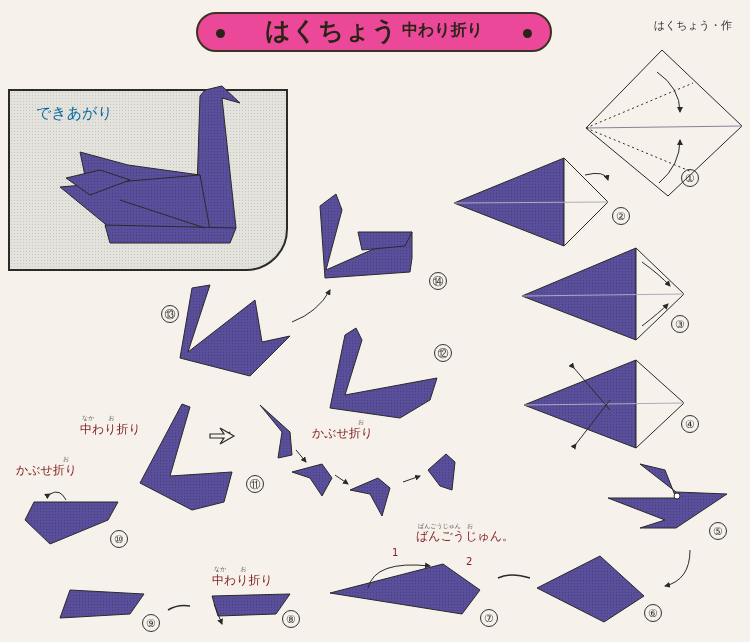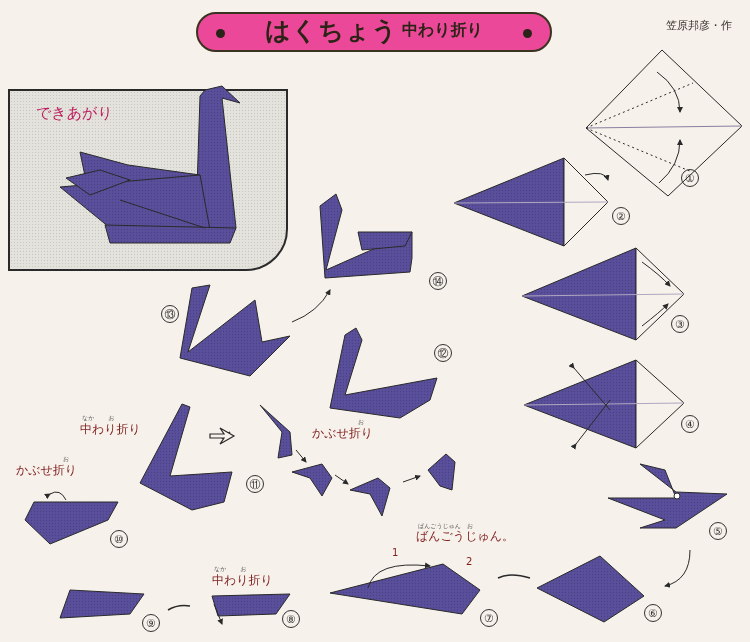--- a/index.html
+++ b/index.html
@@ -27,42 +27,42 @@
   .author { right: 18px; top: 18px; font-size: 11px; color: #3a3030; }
 
   .finished-box {
     left: 8px; top: 89px; width: 280px; height: 182px;
     background-color: #e4e2dc;
     background-image: radial-gradient(#c9c6be 0.8px, transparent 0.9px);
     background-size: 3px 3px;
     border: 2.5px solid #2a2a2a;
     border-bottom-right-radius: 42px;
   }
-  .finished-label { left: 36px; top: 104px; font-size: 15px; color: #be185d; }
+  .finished-label { left: 36px; top: 104px; font-size: 15px; color: #0369a1; }
 
   .step-num {
     position: absolute; width: 18px; height: 18px; border-radius: 50%;
     border: 1.3px solid #333; font-size: 11px; line-height: 16px;
     text-align: center; color: #333; background: transparent;
     font-family: "Liberation Sans", sans-serif;
   }
   .label { position: absolute; font-size: 12px; color: #7f1d1d; white-space: nowrap; }
   .ruby { position: absolute; font-size: 6px; color: #555; }
   svg { position: absolute; left: 0; top: 0; }
 </style>
 </head>
 <body>
 
 <div class="abs title-banner">
   <span class="dot" style="left:18px;"></span>
   <span class="title-main">はくちょう</span>
   <span class="title-sub">中わり折り</span>
   <span class="dot" style="right:18px;"></span>
 </div>
-<div class="abs author">笠原邦彦・作</div>
+<div class="abs author">はくちょう・作</div>
 
 <div class="abs finished-box"></div>
 <div class="abs finished-label">できあがり</div>
 
 <svg width="750" height="642" viewBox="0 0 750 642">
   <defs>
     <pattern id="dots" width="3" height="3" patternUnits="userSpaceOnUse">
       <rect width="3" height="3" fill="#5a4f9a"></rect>
       <circle cx="1.5" cy="1.5" r="0.7" fill="#4a4088"></circle>
     </pattern>

